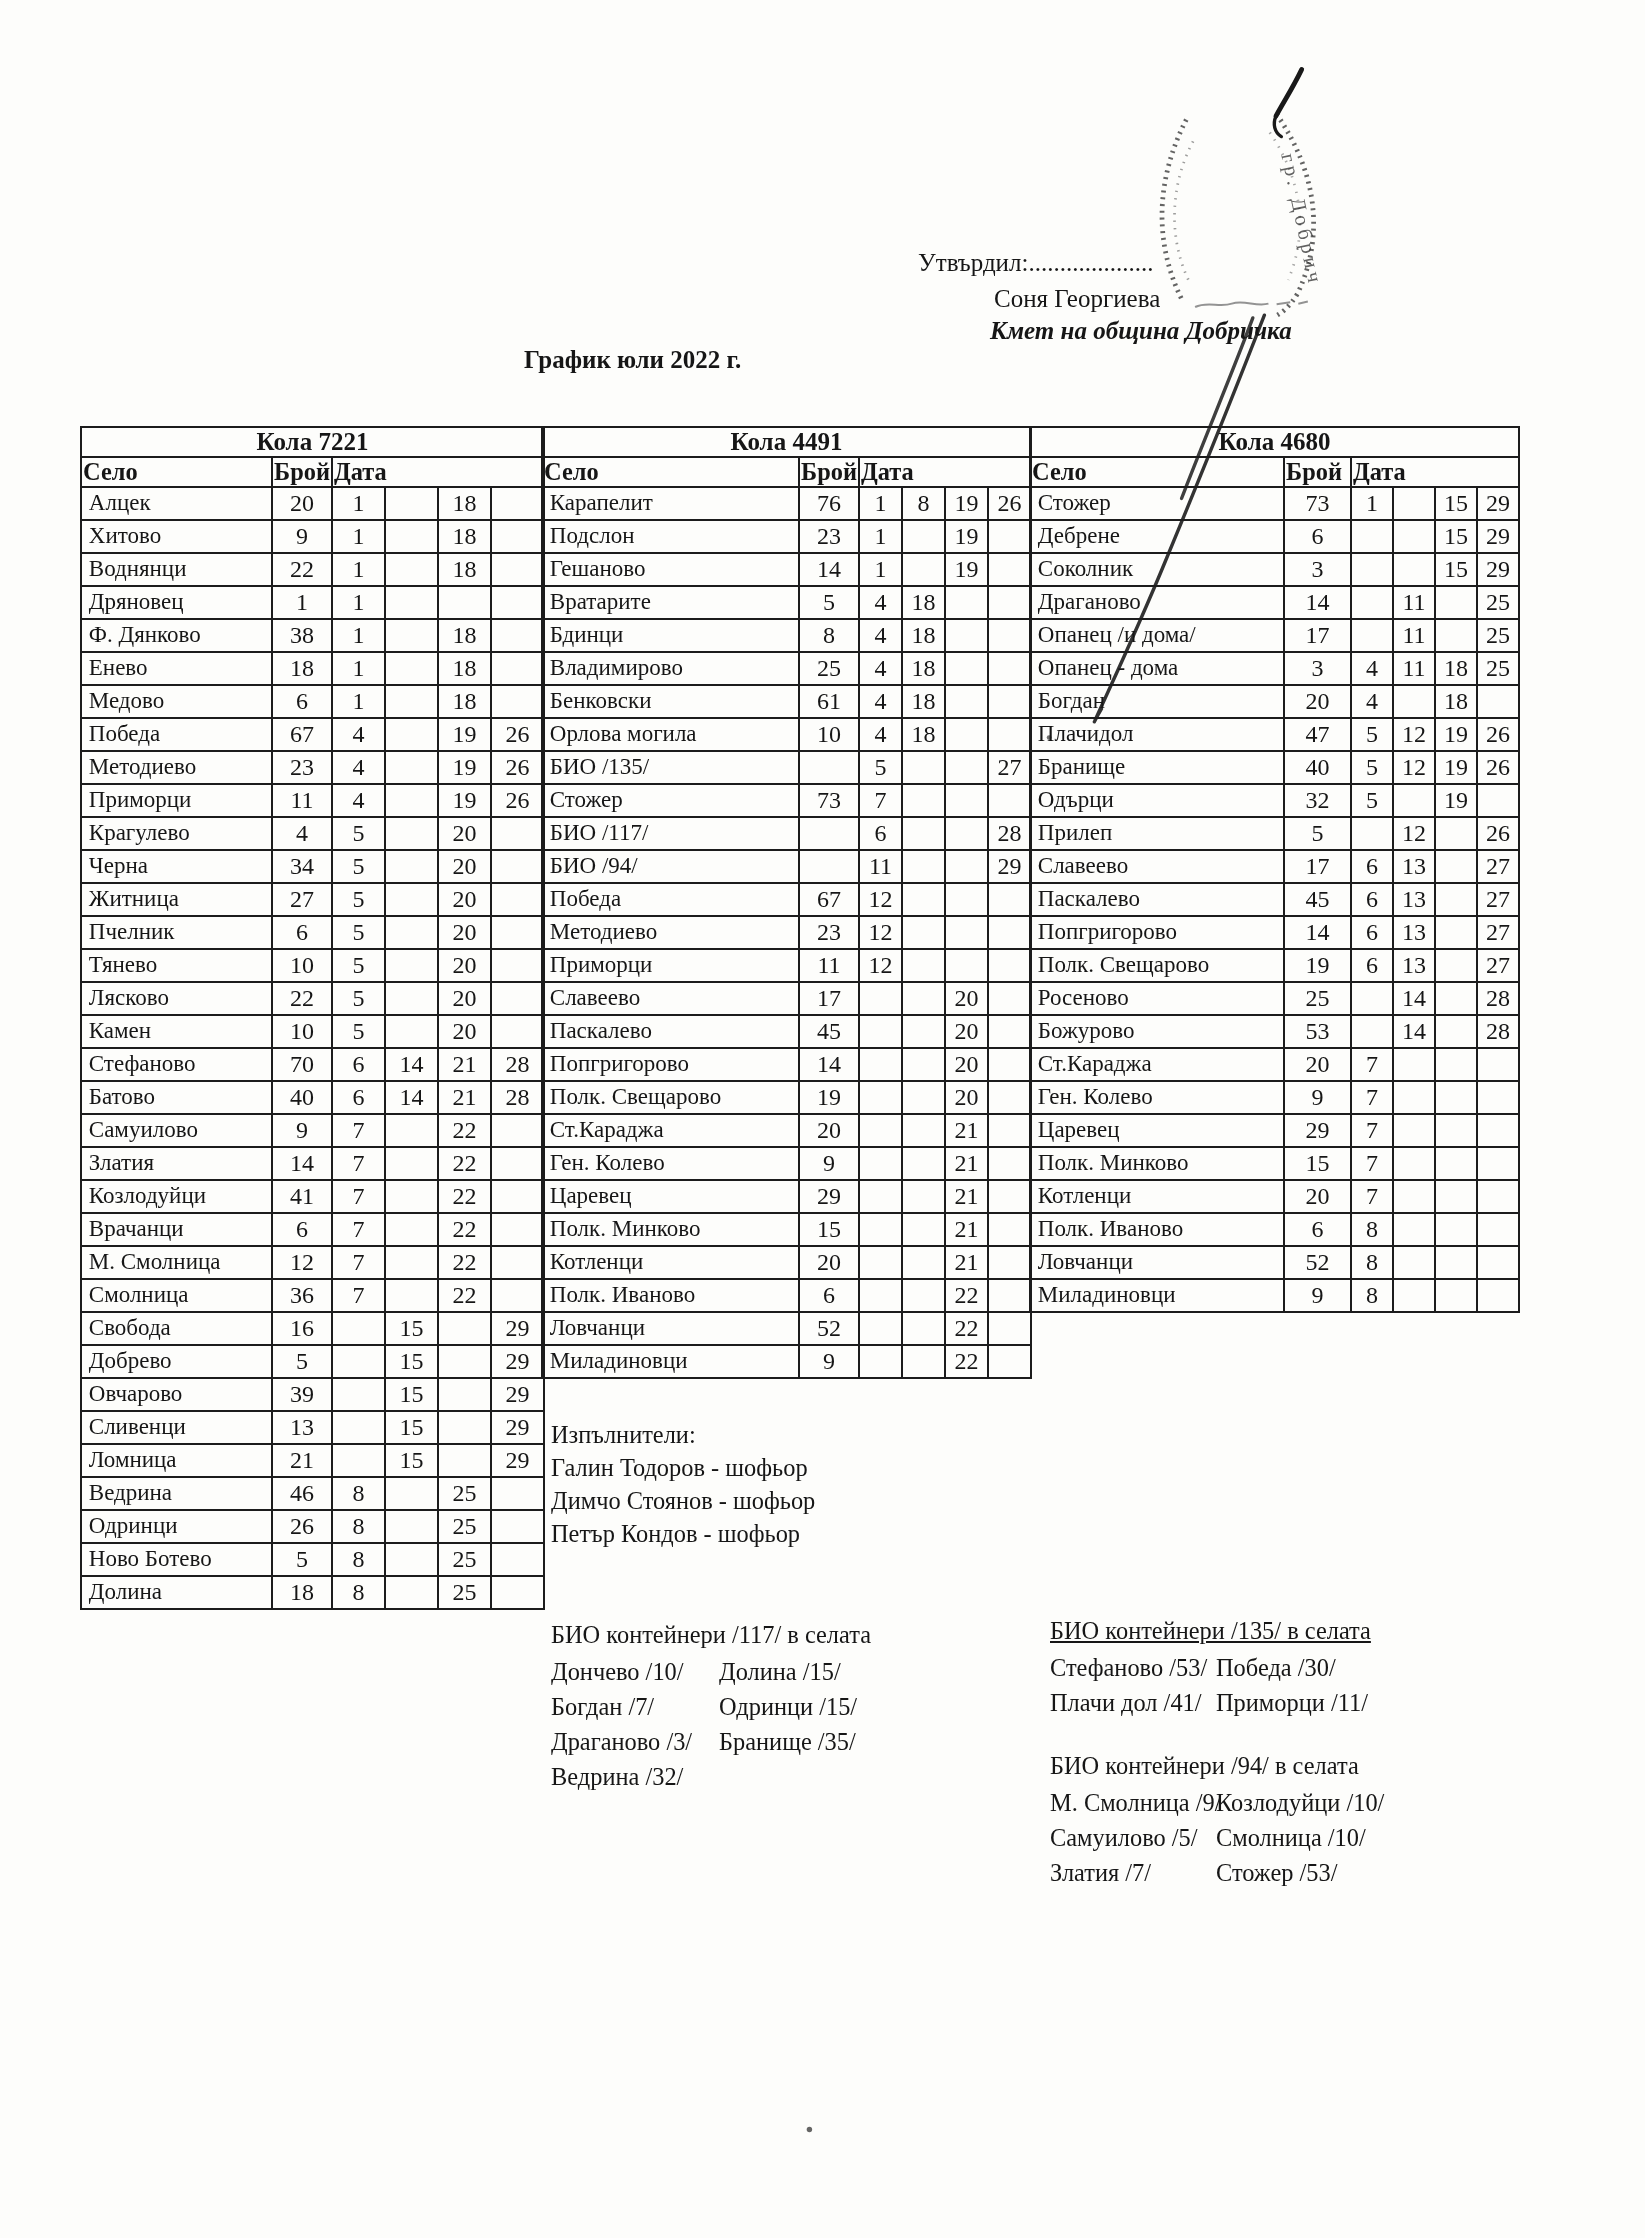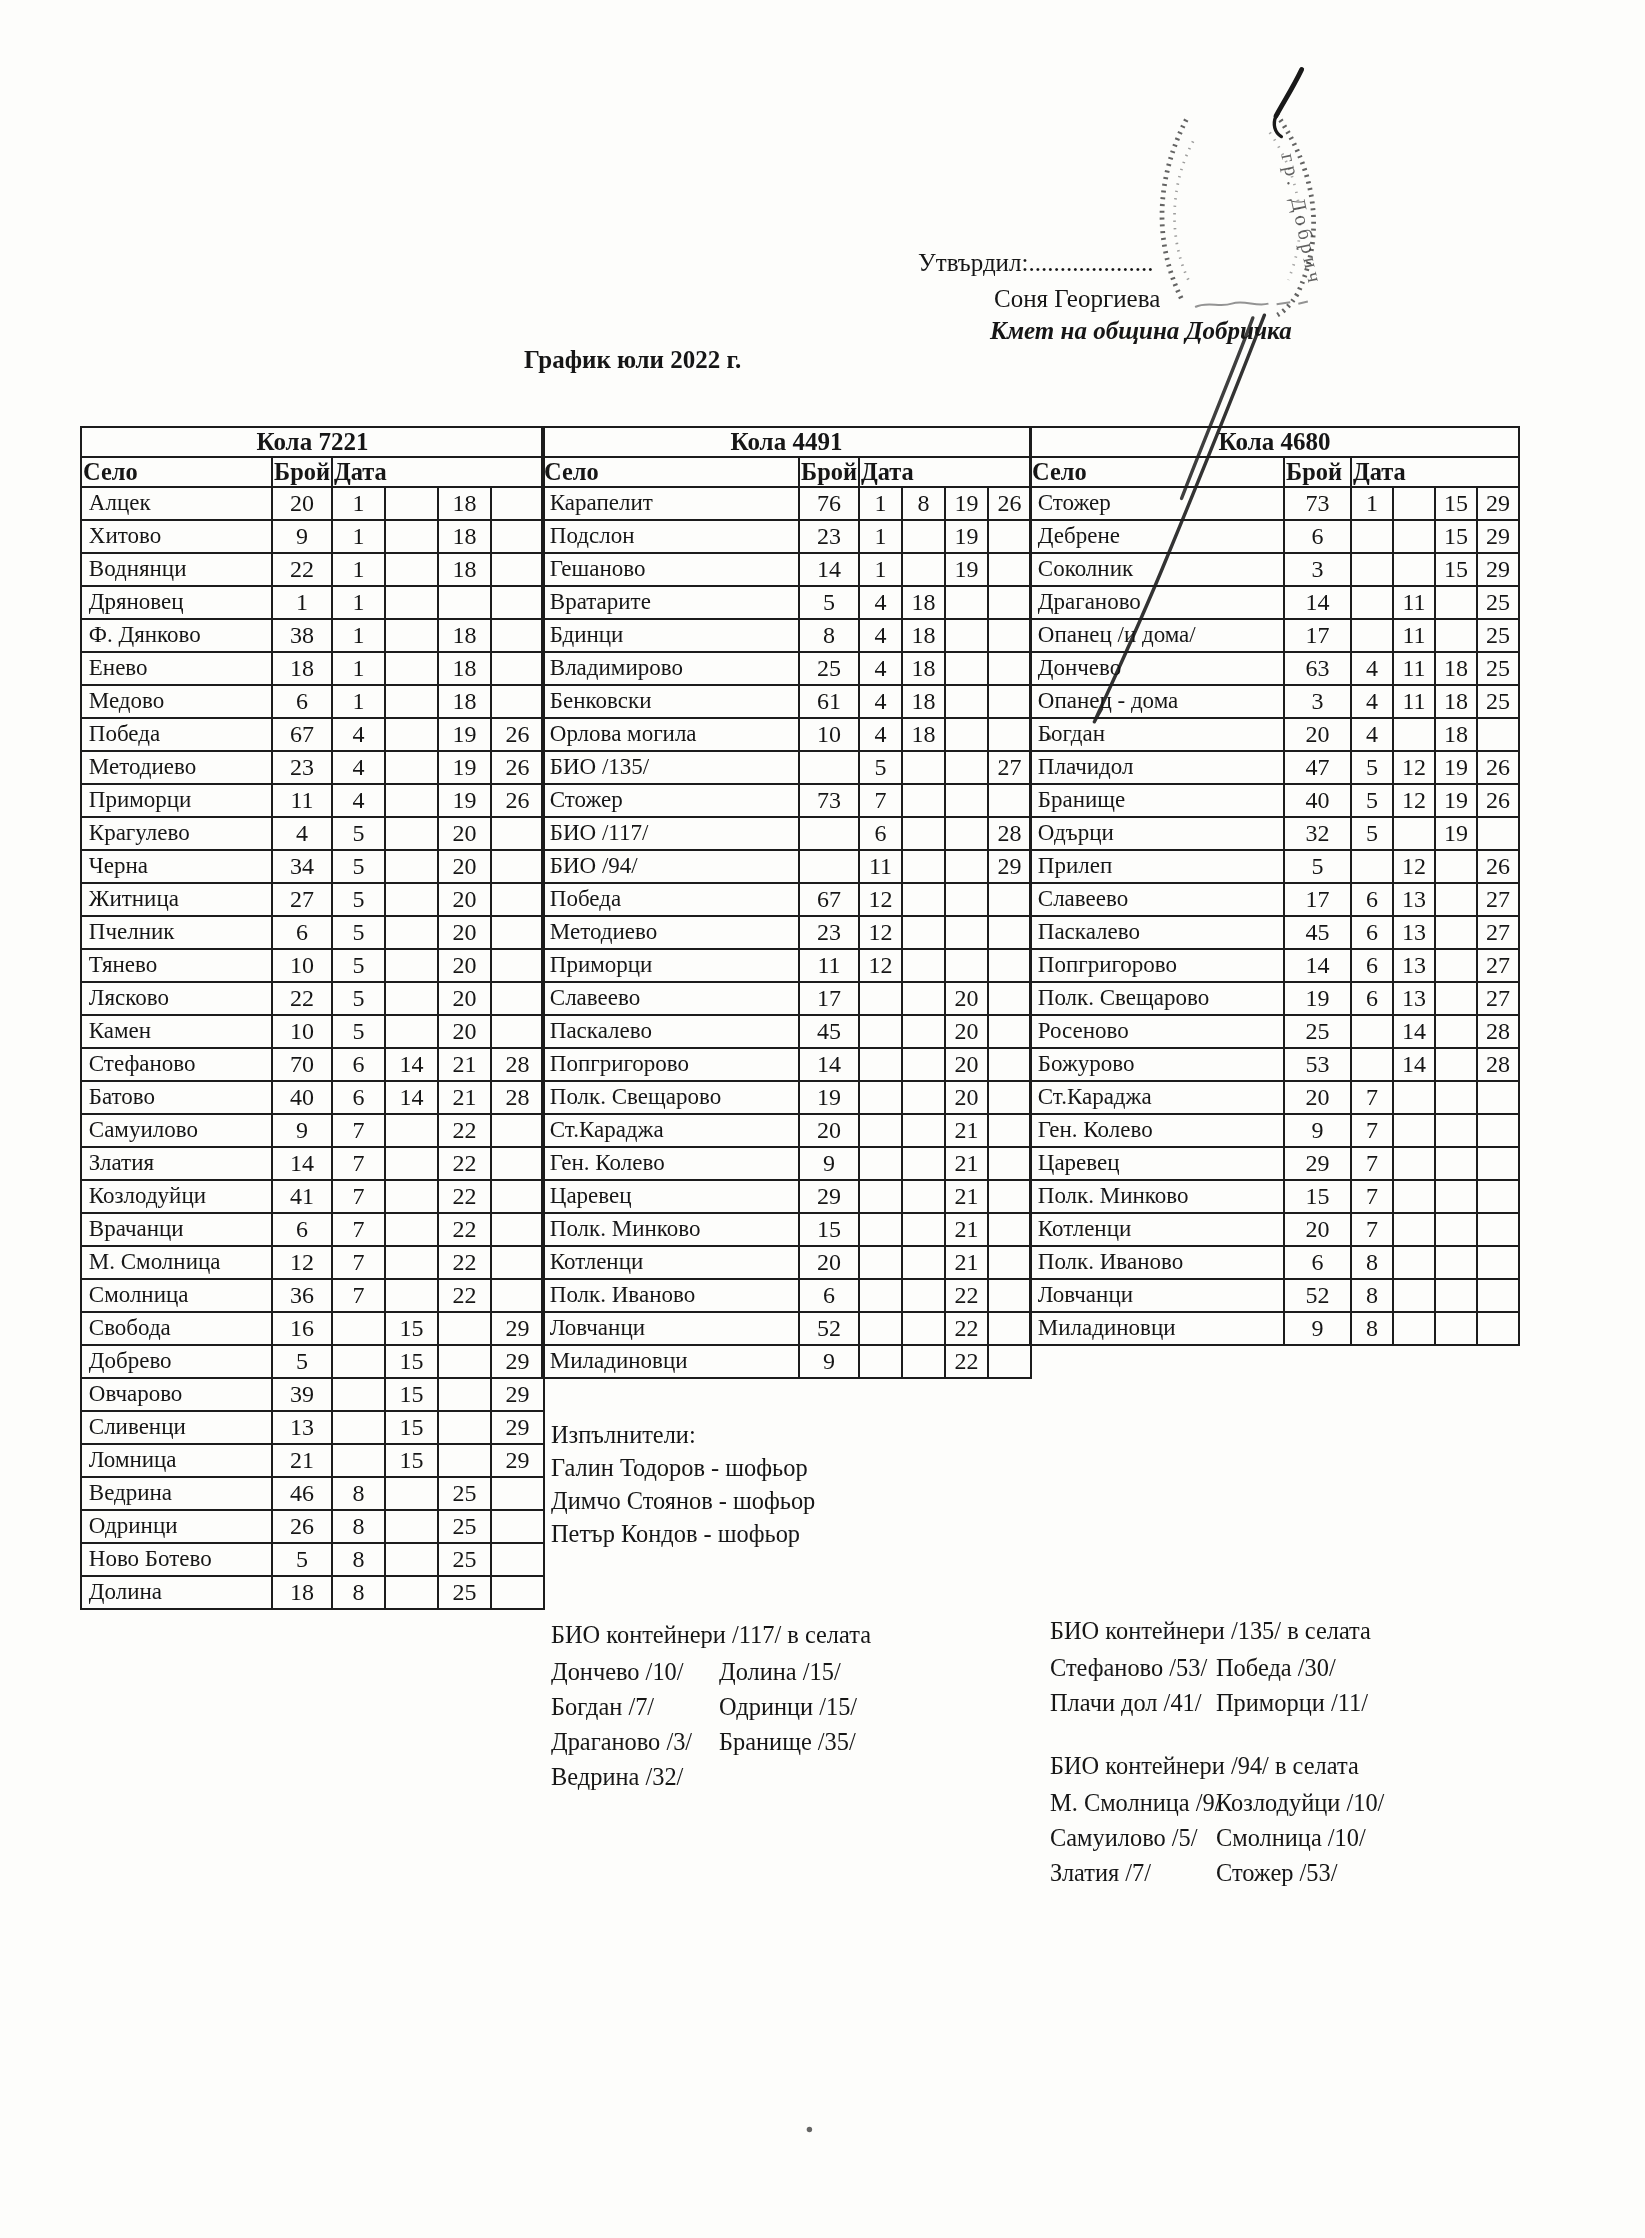--- a/index.html
+++ b/index.html
@@ -30,21 +30,21 @@
   #table3{left:1029px;} #table3 .c0{width:254px}#table3 .c1{width:67px}#table3 .c2,#table3 .c3,#table3 .c4,#table3 .c5{width:42px}
 
   .executors{left:551px;top:1421px;font-size:24.4px;}
   .executors .line{height:33px;}
   .bio-section{font-size:24.4px;}
   .bio-title{height:37px;}
   .bio-cols{position:relative;}
   .bio-col{position:absolute;top:0;}
   .bio-col .line{height:35px;}
   #bio117{left:551px;top:1621px;} #bio117 .col2{left:168px;}
-  #bio135{left:1050px;top:1617px;} #bio135 .col2{left:166px;}
+  #bio135{left:1050px;top:1617px;text-decoration:underline;} #bio135 .col2{left:166px;}
   #bio94{left:1050px;top:1752px;}  #bio94 .col2{left:166px;}
   .bio-col{left:0;}
   svg.overlay{position:absolute;left:0;top:0;pointer-events:none;}
 </style>
 </head>
 <body>
 
 <div class="page">
 
   <svg class="overlay" width="1646" height="2239" viewBox="0 0 2424 3297">
@@ -644,28 +644,20 @@
           <td class="d">11</td>
           <td class="d"></td>
           <td class="d">25</td>
         </tr>
         <tr class="r">
           <td class="v">Опанец /и дома/</td>
           <td class="n">17</td>
           <td class="d"></td>
           <td class="d">11</td>
           <td class="d"></td>
-          <td class="d">25</td>
-        </tr>
-        <tr class="r">
-          <td class="v">Дончево</td>
-          <td class="n">63</td>
-          <td class="d">4</td>
-          <td class="d">11</td>
-          <td class="d">18</td>
           <td class="d">25</td>
         </tr>
         <tr class="r">
           <td class="v">Опанец - дома</td>
           <td class="n">3</td>
           <td class="d">4</td>
           <td class="d">11</td>
           <td class="d">18</td>
           <td class="d">25</td>
         </tr>

